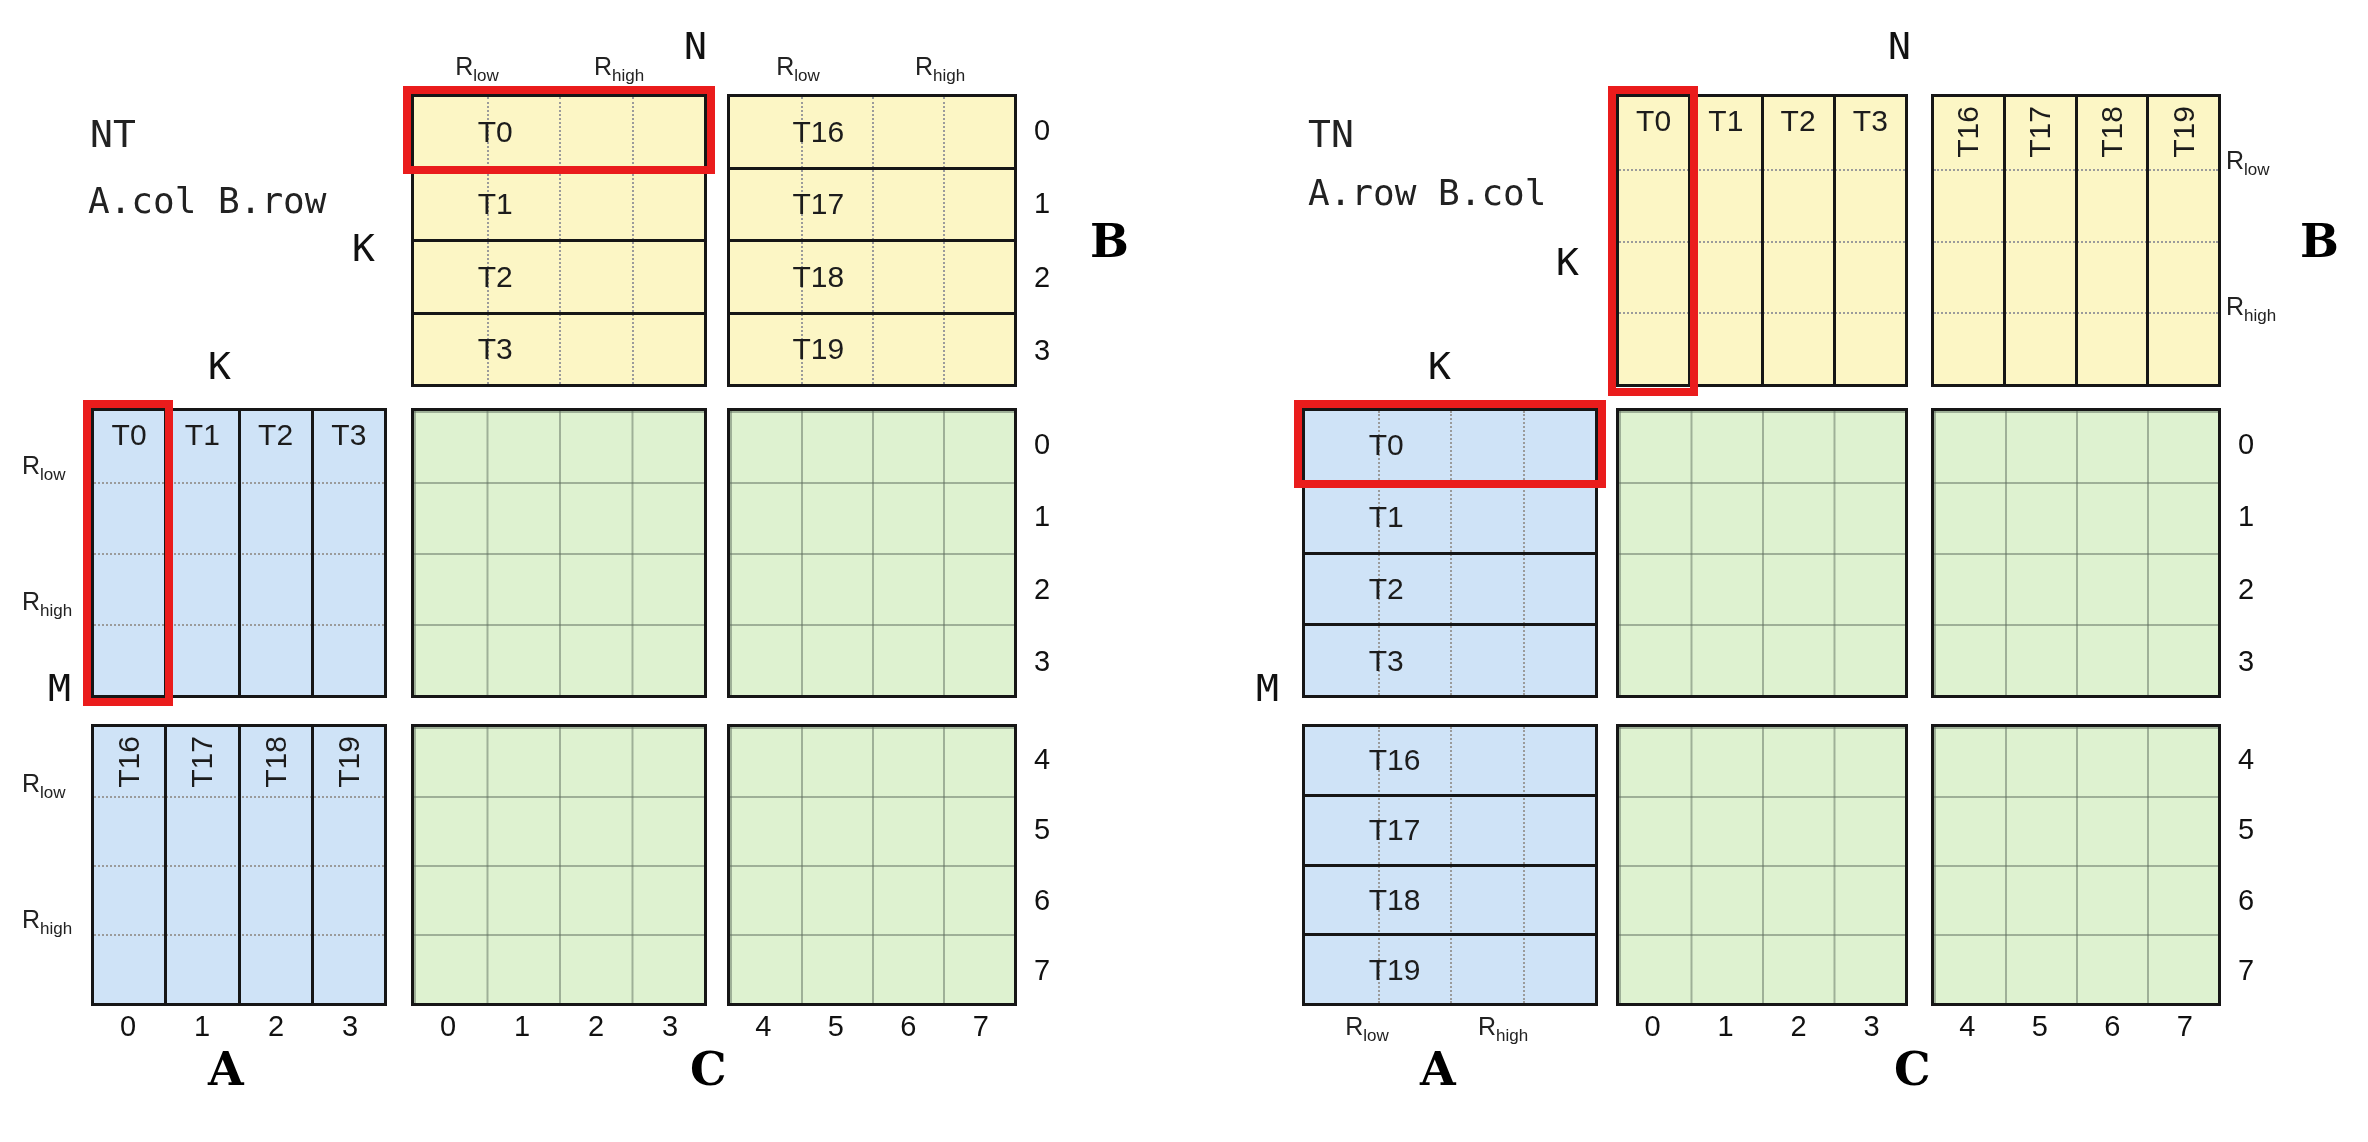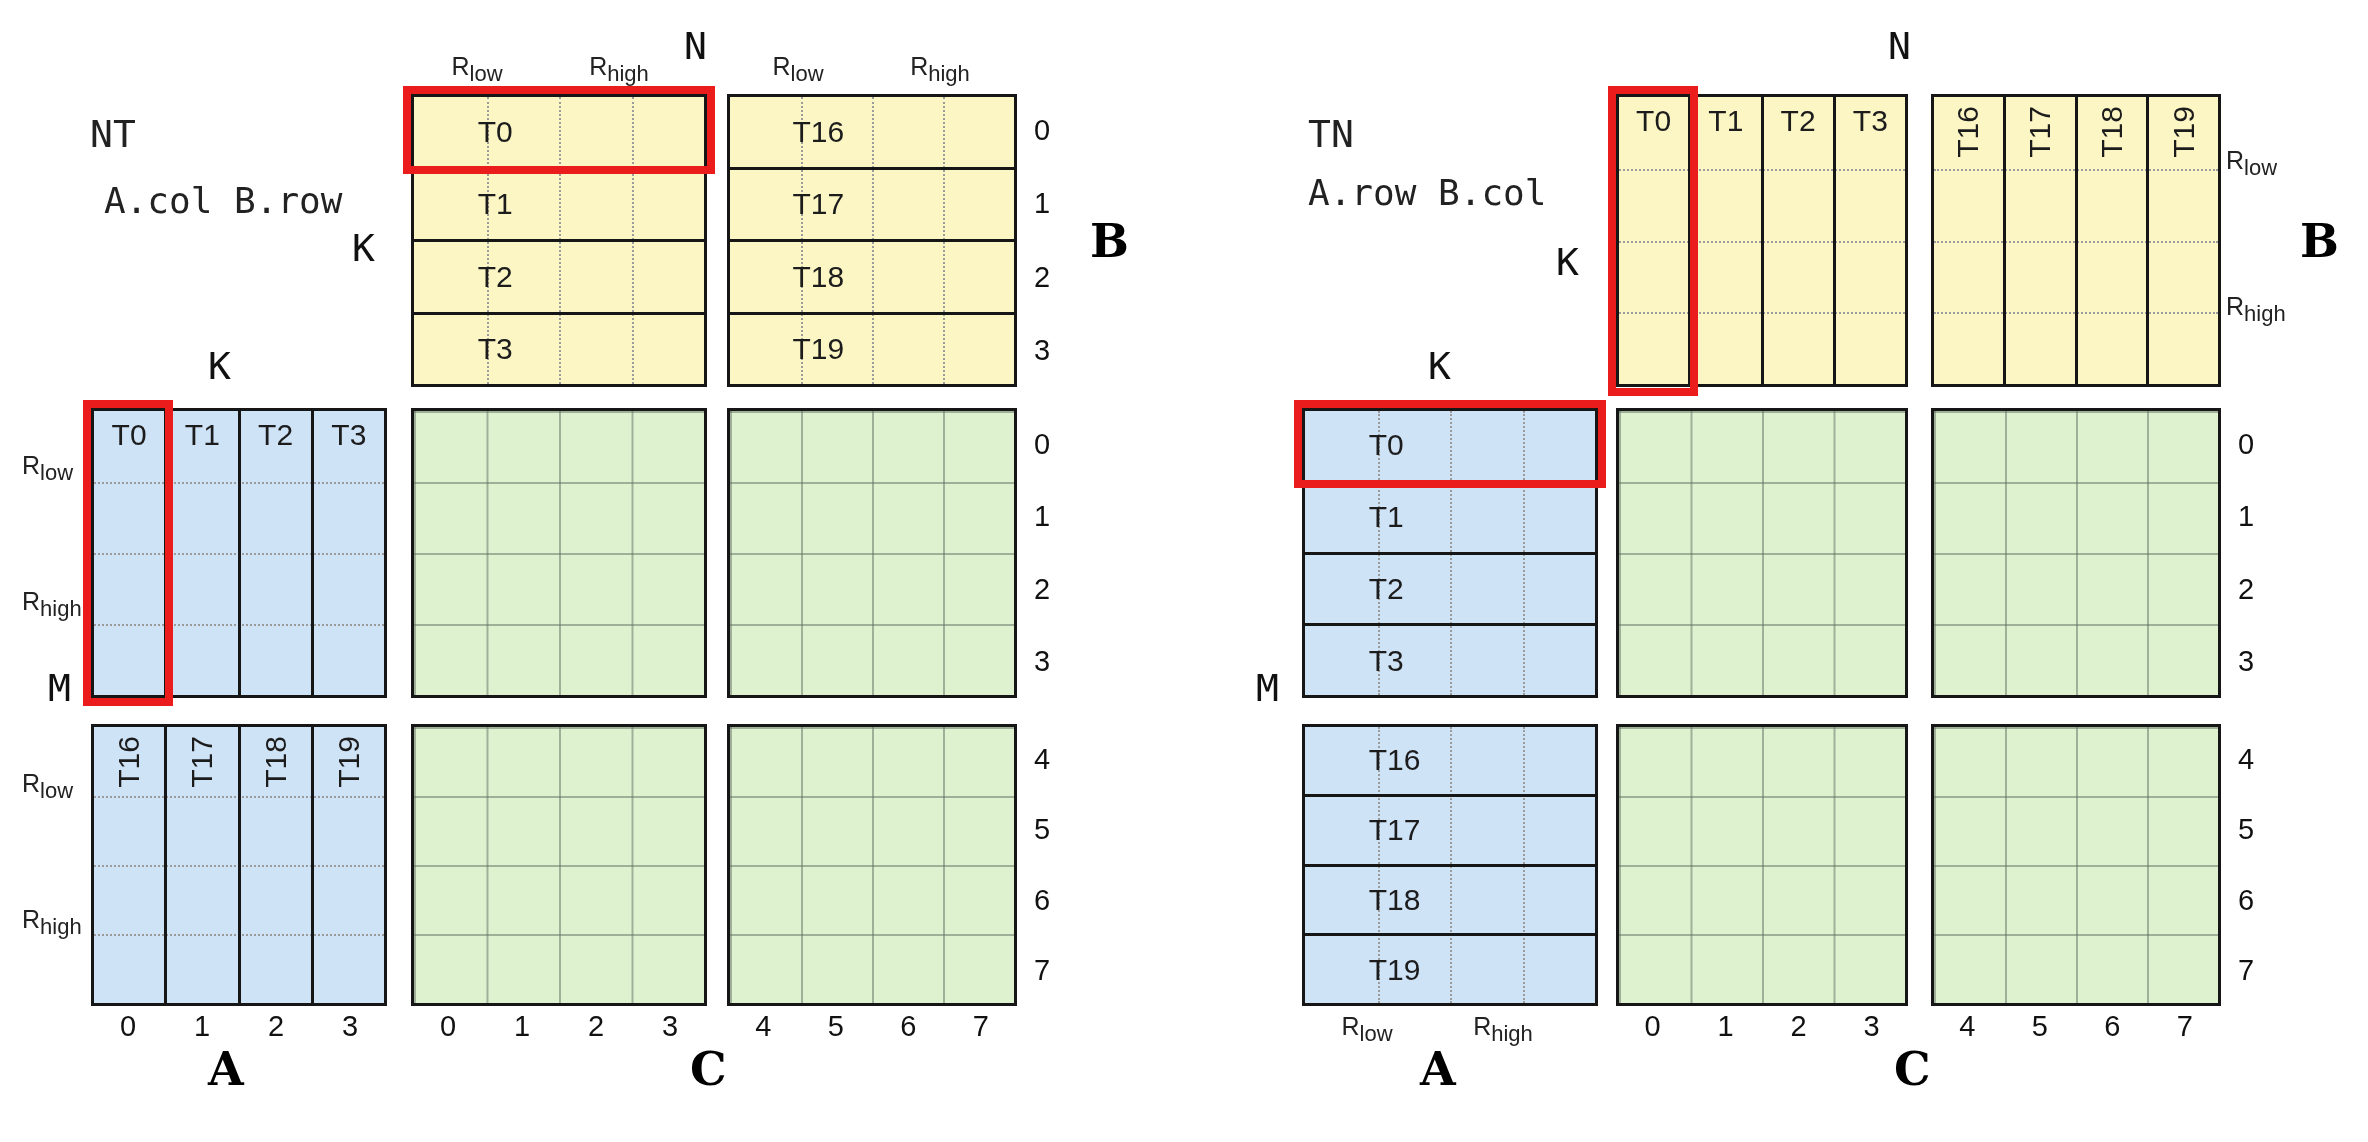--- a/index.html
+++ b/index.html
@@ -34,37 +34,37 @@
   .hl { position: absolute; border: 8px solid var(--hl); z-index: 6; background: transparent; }
 
   
   .idxcol { position: absolute; display: flex; flex-direction: column; }
   .idxcol .idx { flex: 1; display: flex; align-items: center; justify-content: flex-start; font-size: 29px; color: #111; }
   .idxrow { position: absolute; display: flex; height: 40px; }
   .idxrow .idx { flex: 1; display: flex; justify-content: center; align-items: flex-start; font-size: 29px; color: #111; }
 
   
   .rl { position: absolute; font-size: 25px; color: #222; text-align: center; white-space: nowrap; }
-  .rl sub { font-size: 22px; }
+  .rl sub { font-size: 17px; }
 
   
   .axis { position: absolute; font-family: "DejaVu Sans Mono", monospace; font-size: 38px; color: #111; }
   .mat { position: absolute; font-family: "DejaVu Serif", serif; font-weight: bold; font-size: 46px; color: #000; }
   .ptitle { position: absolute; font-family: "DejaVu Sans Mono", monospace; font-size: 38px; color: #222; }
   .psub { position: absolute; font-family: "DejaVu Sans Mono", monospace; font-size: 36px; color: #222; }
 </style>
 </head>
 <body>
 
 <div id="canvas">
 
   <div class="panel">
 
     <div class="ptitle" style="left:90px;top:112px">NT</div>
-    <div class="psub" style="left:104px;top:180px">A.col B.row</div>
+    <div class="psub" style="left:88px;top:180px">A.col B.row</div>
 
     <div class="rl" style="left:434px;top:52px;width:86px"><span>R</span><sub>low</sub></div>
     <div class="rl" style="left:576px;top:52px;width:86px"><span>R</span><sub>high</sub></div>
     <div class="axis" style="left:684px;top:24px">N</div>
     <div class="rl" style="left:755px;top:52px;width:86px"><span>R</span><sub>low</sub></div>
     <div class="rl" style="left:897px;top:52px;width:86px"><span>R</span><sub>high</sub></div>
 
     <div class="axis" style="left:352px;top:226px">K</div>
     <div class="mat" style="left:1090px;top:214px">B</div>
 

